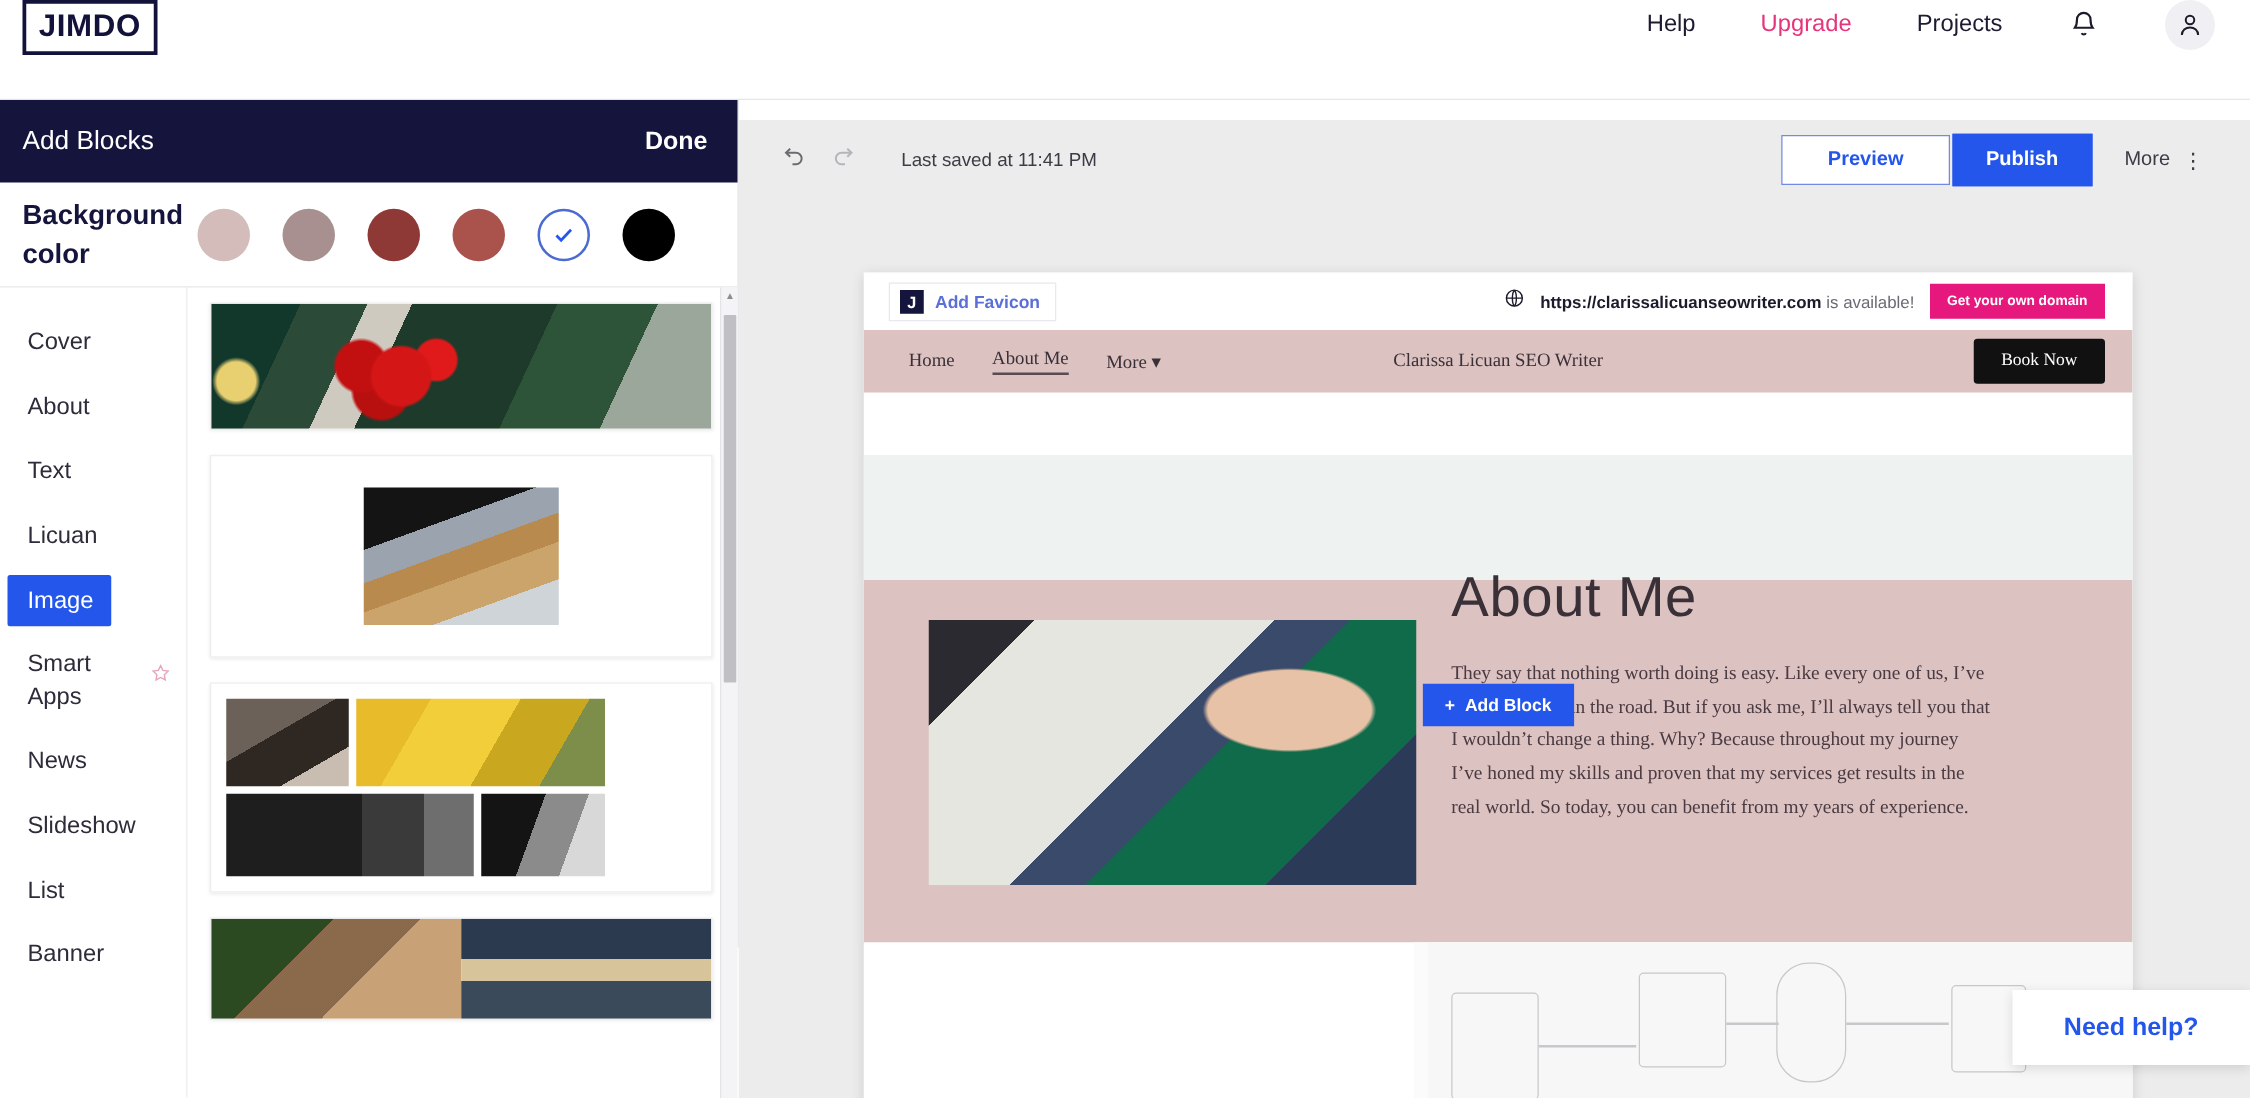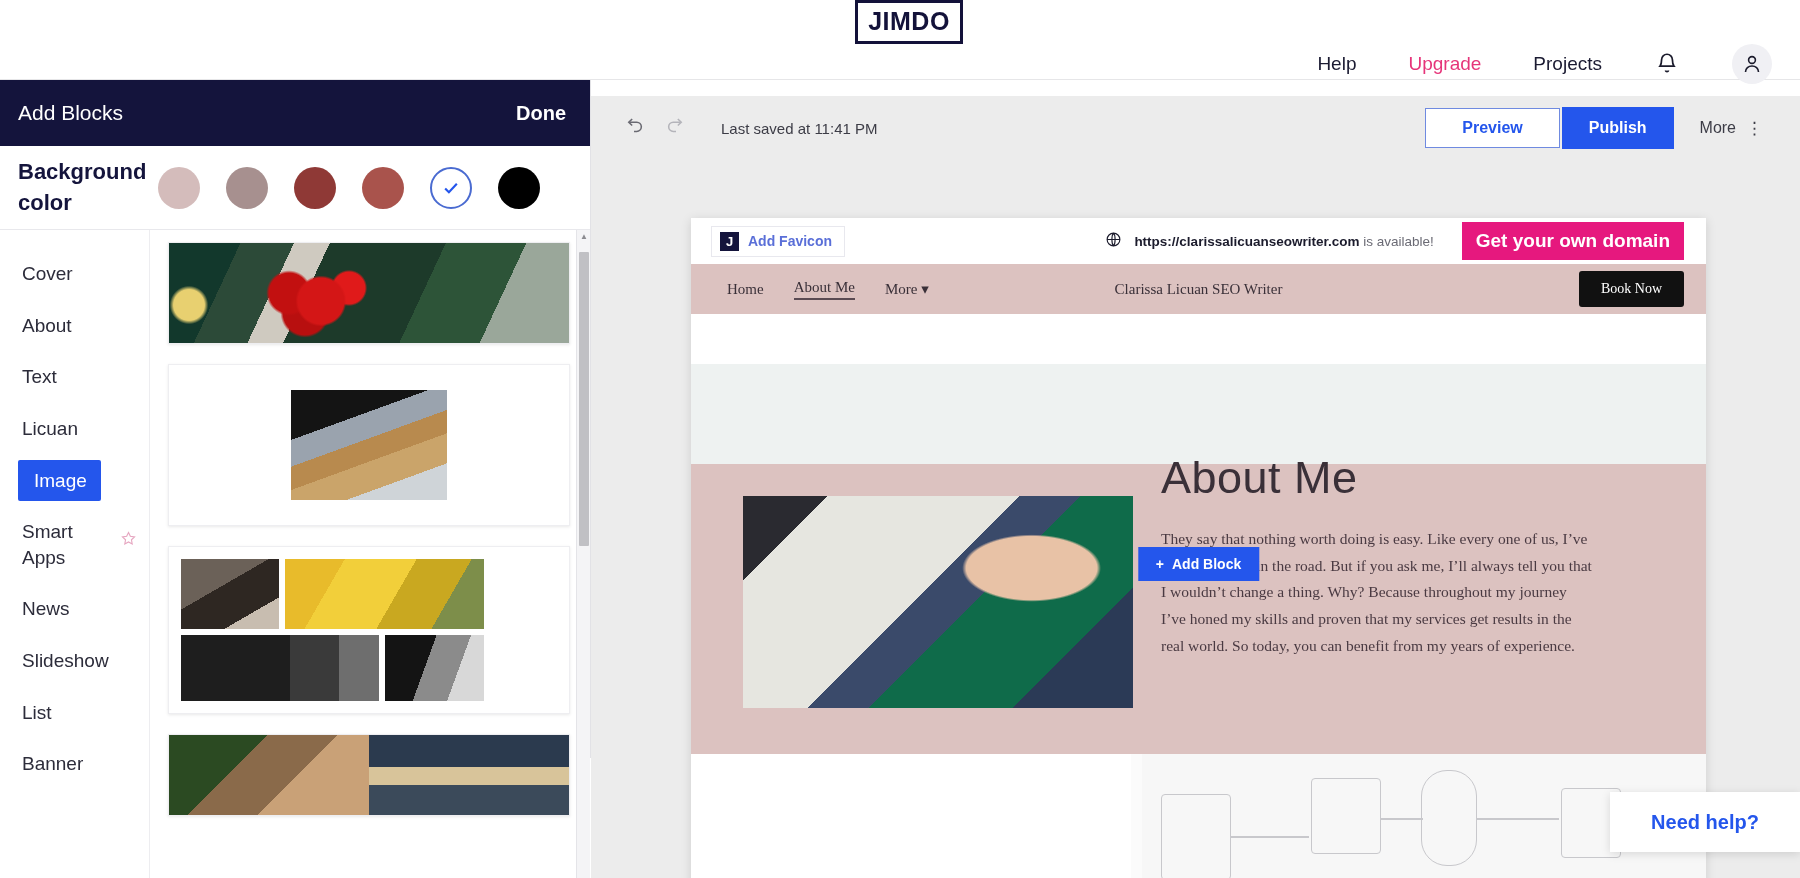--- a/index.html
+++ b/index.html
@@ -7,21 +7,21 @@
     width: 1800px; height: 878px;
     overflow: hidden;
     font-family: "Liberation Sans", sans-serif;
     background: #ffffff;
   }
 
   
   .topbar {
     position: absolute; left: 0; top: 0; width: 1800px; height: 80px;
     background: #ffffff; border-bottom: 1px solid #e6e6e8;
-    display: flex; align-items: center; flex-direction: column;
+    display: flex; align-items: flex-start;
   }
   .logo {
     margin-left: 18px;
     border: 3px solid #13123a;
     padding: 4px 10px 5px 10px;
     font-size: 25px; font-weight: bold; letter-spacing: 0.5px;
     color: #13123a; font-family: "Liberation Sans", sans-serif;
   }
   .topnav {
     margin-left: auto; display: flex; align-items: center; gap: 52px;
@@ -166,22 +166,22 @@
     width: 19px; height: 19px; background: #14143c; color: #fff;
     font-size: 13px; font-weight: bold; display: flex;
     align-items: center; justify-content: center;
   }
   .favicon-btn .lbl { font-size: 14px; font-weight: bold; color: #5a6fd8; }
   .domain-wrap { margin-left: auto; display: flex; align-items: center; gap: 12px; }
   .globe { font-size: 16px; color: #1b1b2c; }
   .domain-txt { font-size: 13.5px; color: #6a6a74; }
   .domain-txt b { color: #1b1b2c; }
   .btn-domain {
-    background: #e6187e; color: #fff; font-size: 19px; font-weight: bold;
-    padding: 8px 14px; border: none; margin-left: 16px;
+    background: #e6187e; color: #fff; font-size: 11px; font-weight: bold;
+    padding: 8px 14px; border: none;
   }
 
   .site-nav {
     height: 50px; background: #dcc2c0;
     display: flex; align-items: center; padding: 0 22px 0 36px;
     font-family: "Liberation Serif", serif;
   }
   .site-nav .lnk { font-size: 15px; color: #3a3038; margin-right: 30px; }
   .site-nav .lnk.active { border-bottom: 2px solid #5a4a52; padding-bottom: 2px; }
   .brand {
@@ -301,21 +301,21 @@
     </div>
   </div>
 
   <div class="panel-body">
 
     <div class="cats">
       <div class="cat">Cover</div>
       <div class="cat">About</div>
       <div class="cat">Text</div>
       <div class="cat">Licuan</div>
-      <div style="padding:5px 0 5px 12px;">
+      <div style="padding:5px 0 5px 0;">
         <span class="cat active">Image</span>
       </div>
       <div class="cat-wrap">
         <div class="cat">Smart<br>Apps</div>
         <span class="star">
           <svg width="17" height="17" viewBox="0 0 24 24" fill="none" stroke="#e6a6c0" stroke-width="1.6">
             <path d="M12 3.5l2.6 5.4 5.9.8-4.3 4.1 1 5.9-5.2-2.8-5.2 2.8 1-5.9L3.5 9.7l5.9-.8z"></path>
           </svg>
         </span>
       </div>

